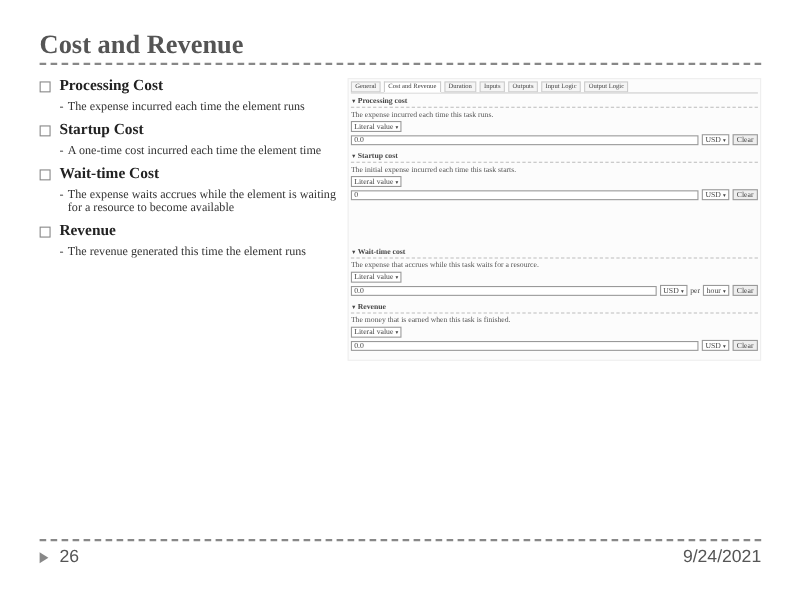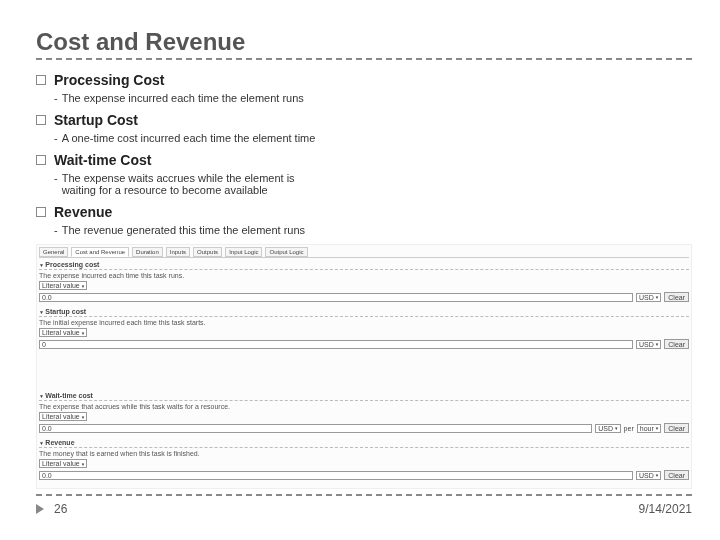--- a/index.html
+++ b/index.html
@@ -1,28 +1,28 @@
 <!DOCTYPE html>
 <html><head>
 <meta charset="utf-8">
 <style>
   * { box-sizing: border-box; margin: 0; padding: 0; }
   body { width: 720px; height: 540px; font-family: Arial, sans-serif; background: #fff; color: #333; position: relative; }
-  .slide { padding: 28px 28px 0 36px; }
+  .slide { padding: 28px 28px 0 36px; font-family: Liberation Serif, serif; }
   .title { font-size: 24px; font-weight: bold; color: #555; border-bottom: 2px dashed #888; padding-bottom: 2px; margin-bottom: 12px; }
-  .content { display: flex; flex-direction: column; }
+  .content { display: flex; }
   .left { width: 280px; }
   .right { flex: 1; font-size: 7px; color: #444; background: #fcfcfc; border: 1px solid #eee; padding: 2px; }
   .sec { margin-bottom: 8px; }
   .sec-h { display: flex; align-items: flex-start; }
   .box { display: inline-block; width: 10px; height: 10px; border: 1px solid #888; margin-right: 8px; margin-top: 3px; flex-shrink: 0; }
   .sec-title { font-size: 14px; font-weight: bold; color: #222; }
   .sec-desc { font-size: 11px; color: #333; margin: 4px 0 8px 18px; display: flex; }
   .dash { margin-right: 4px; }
-  .footer { position: absolute; bottom: 24px; left: 36px; right: 28px; border-top: 2px dashed #888; padding-top: 6px; display: flex; justify-content: space-between; font-size: 12px; color: #555; }
+  .footer { position: absolute; bottom: 24px; left: 36px; right: 28px; border-top: 2px dashed #888; padding-top: 6px; display: flex; justify-content: space-between; font-size: 16px; color: #555; }
   .footer .pg { display: flex; align-items: center; }
   .tri { width: 0; height: 0; border-top: 5px solid transparent; border-bottom: 5px solid transparent; border-left: 8px solid #888; margin-right: 10px; }
   
   .tabs { display: flex; gap: 3px; border-bottom: 1px solid #ccc; margin-bottom: 3px; font-size: 6px; }
   .tab { padding: 1px 3px; border: 1px solid #ccc; background: #f5f5f5; }
   .tab.sel { background: #fff; border-bottom: 1px solid #fff; }
   .grp { margin: 3px 0 6px 0; }
   .grp-h { font-weight: bold; border-bottom: 1px dashed #bbb; padding-bottom: 1px; margin-bottom: 2px; }
   .tw::before { content: "▼ "; font-size: 5px; }
   .row { display: flex; align-items: center; gap: 3px; margin: 2px 0; }
@@ -150,14 +150,14 @@
       </div>
     </div>
   </div>
 </div>
 
 <div class="footer">
   <span class="pg">
       <span class="tri"></span>
       <span>26</span>
     </span>
-  <span>9/14/2021</span>
+  <span>9/24/2021</span>
 </div>
 
 </body></html>

